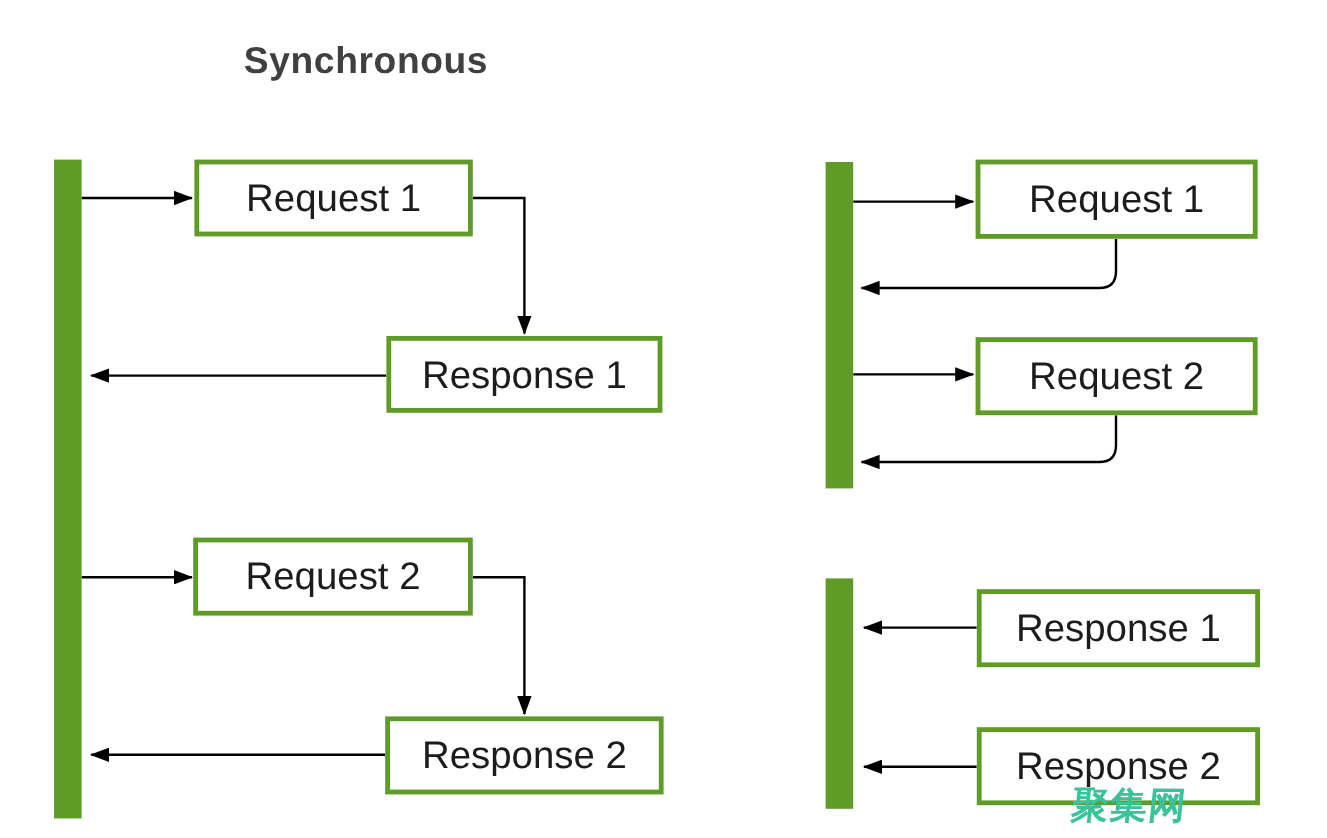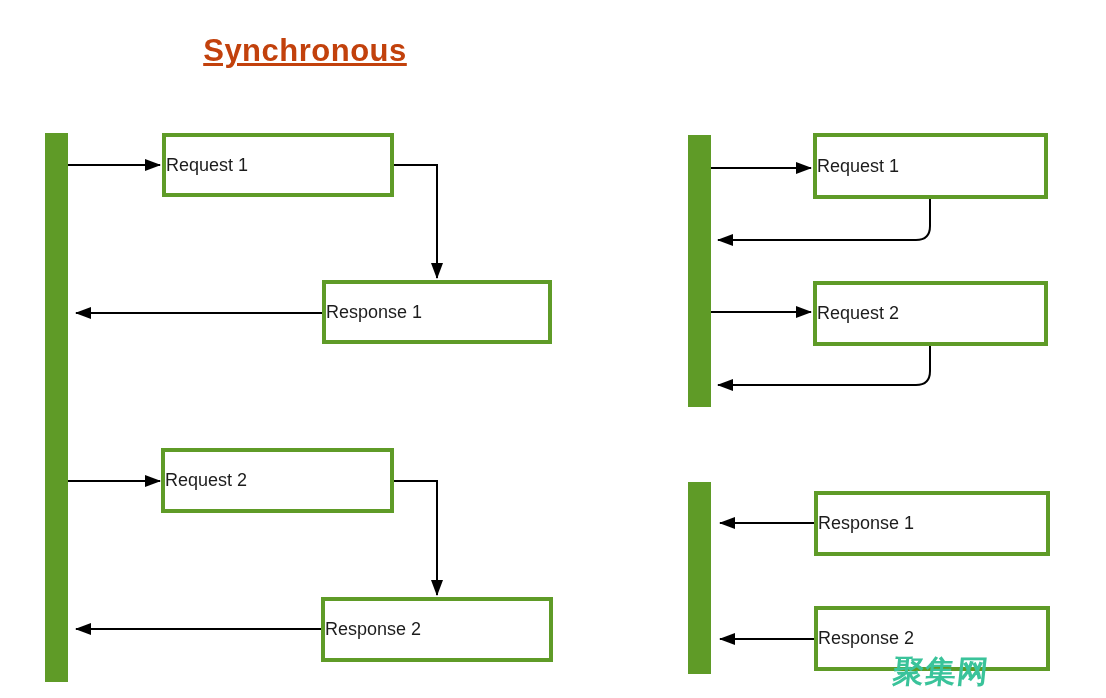--- a/index.html
+++ b/index.html
@@ -14,34 +14,34 @@
   .canvas{
     position:relative;
     width:1106px;height:698px;
     background:var(--bg);
     font-family:"Liberation Sans",sans-serif;
     overflow:hidden;
   }
   .connectors{position:absolute;left:0;top:0;width:1106px;height:698px;pointer-events:none;}
   .title{
     position:absolute;
-    font-size:31px;font-weight:700;color:#c2410c;
-    text-align:center;letter-spacing:.5px;text-decoration:underline;
+    font-size:31px;font-weight:700;color:#404040;
+    text-align:center;letter-spacing:.5px;
   }
   .title.sync{left:130px;top:33px;width:350px;}
   .title.async{left:721px;top:33px;width:360px;}
   .bar{position:absolute;background:var(--green);}
   .bar.sync{left:45px;top:133px;width:23px;height:549px;}
   .bar.async1{left:688px;top:135px;width:23px;height:272px;}
   .bar.async2{left:688px;top:482px;width:23px;height:192px;}
   .node{
     position:absolute;box-sizing:border-box;
     border:4px solid var(--green);background:var(--node-fill);
-    display:flex;align-items:center;justify-content:flex-start;
-    font-size:18px;color:var(--text);
+    display:flex;align-items:center;justify-content:center;
+    font-size:32px;color:var(--text);
   }
   .n-s-req1{left:162px;top:133px;width:232px;height:64px;}
   .n-s-resp1{left:322px;top:280px;width:230px;height:64px;}
   .n-s-req2{left:161px;top:448px;width:233px;height:65px;}
   .n-s-resp2{left:321px;top:597px;width:232px;height:65px;}
   .n-a-req1{left:813px;top:133px;width:235px;height:66px;}
   .n-a-req2{left:813px;top:281px;width:235px;height:65px;}
   .n-a-resp1{left:814px;top:491px;width:236px;height:65px;}
   .n-a-resp2{left:814px;top:606px;width:236px;height:65px;}
   .watermark{

